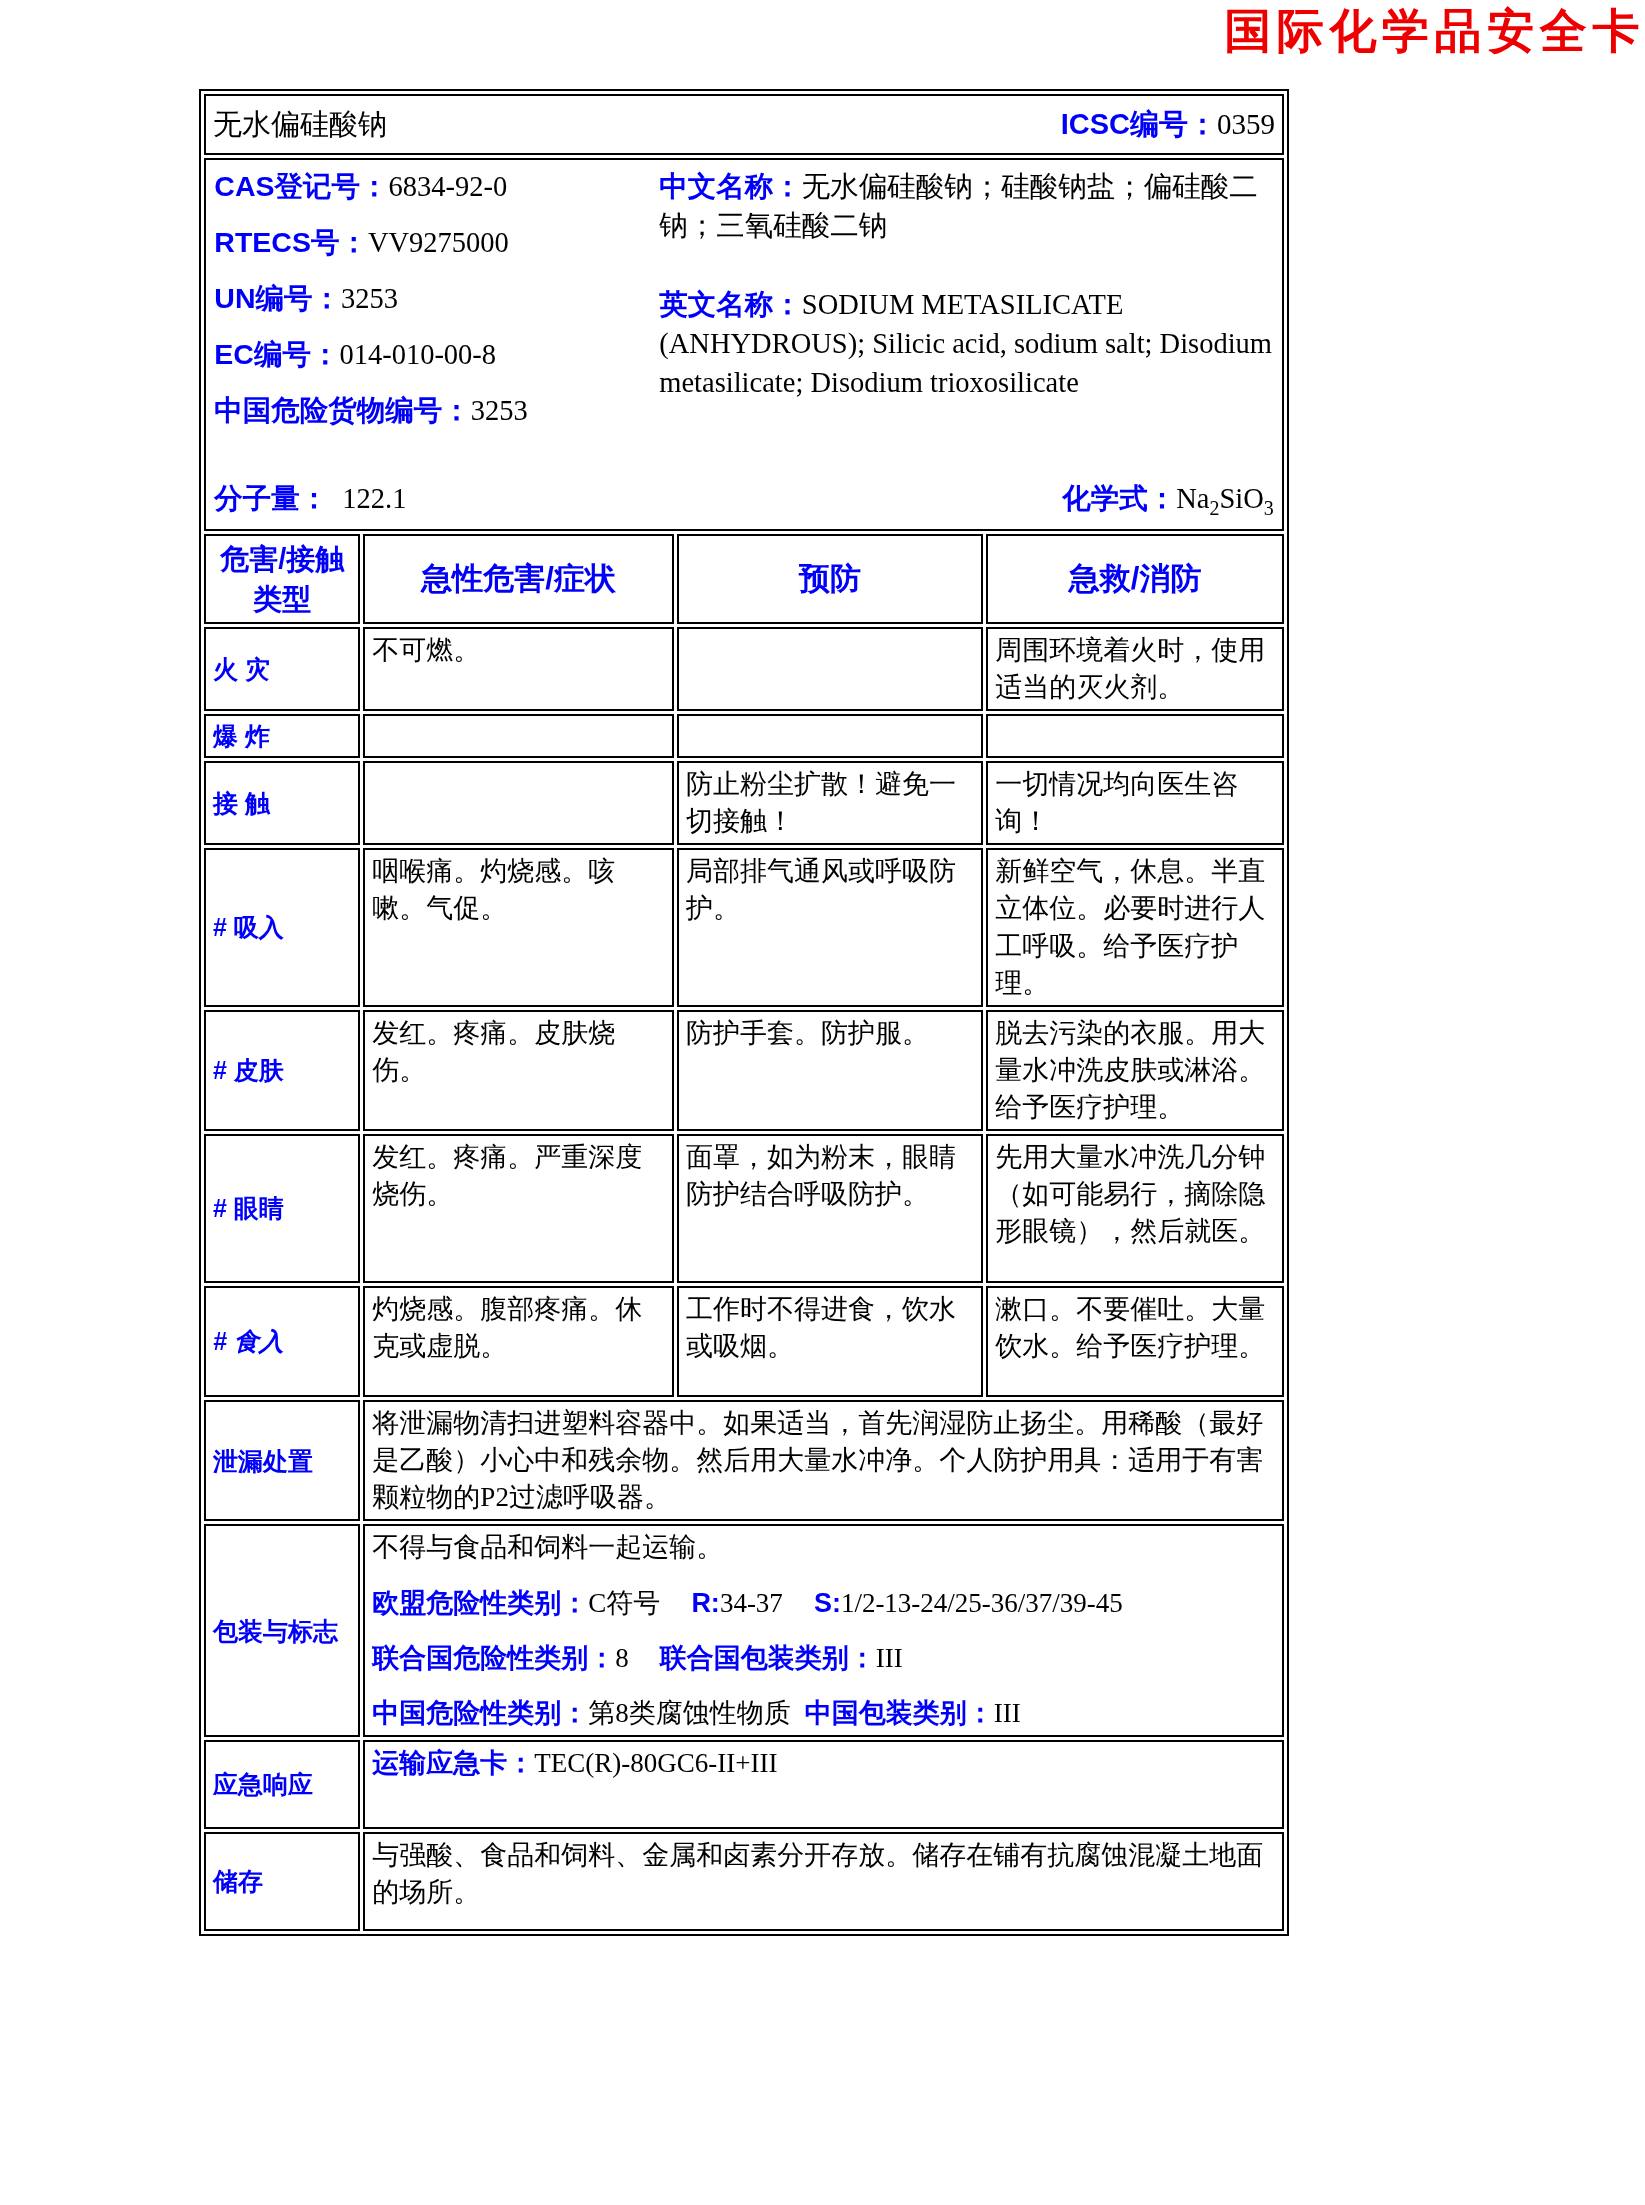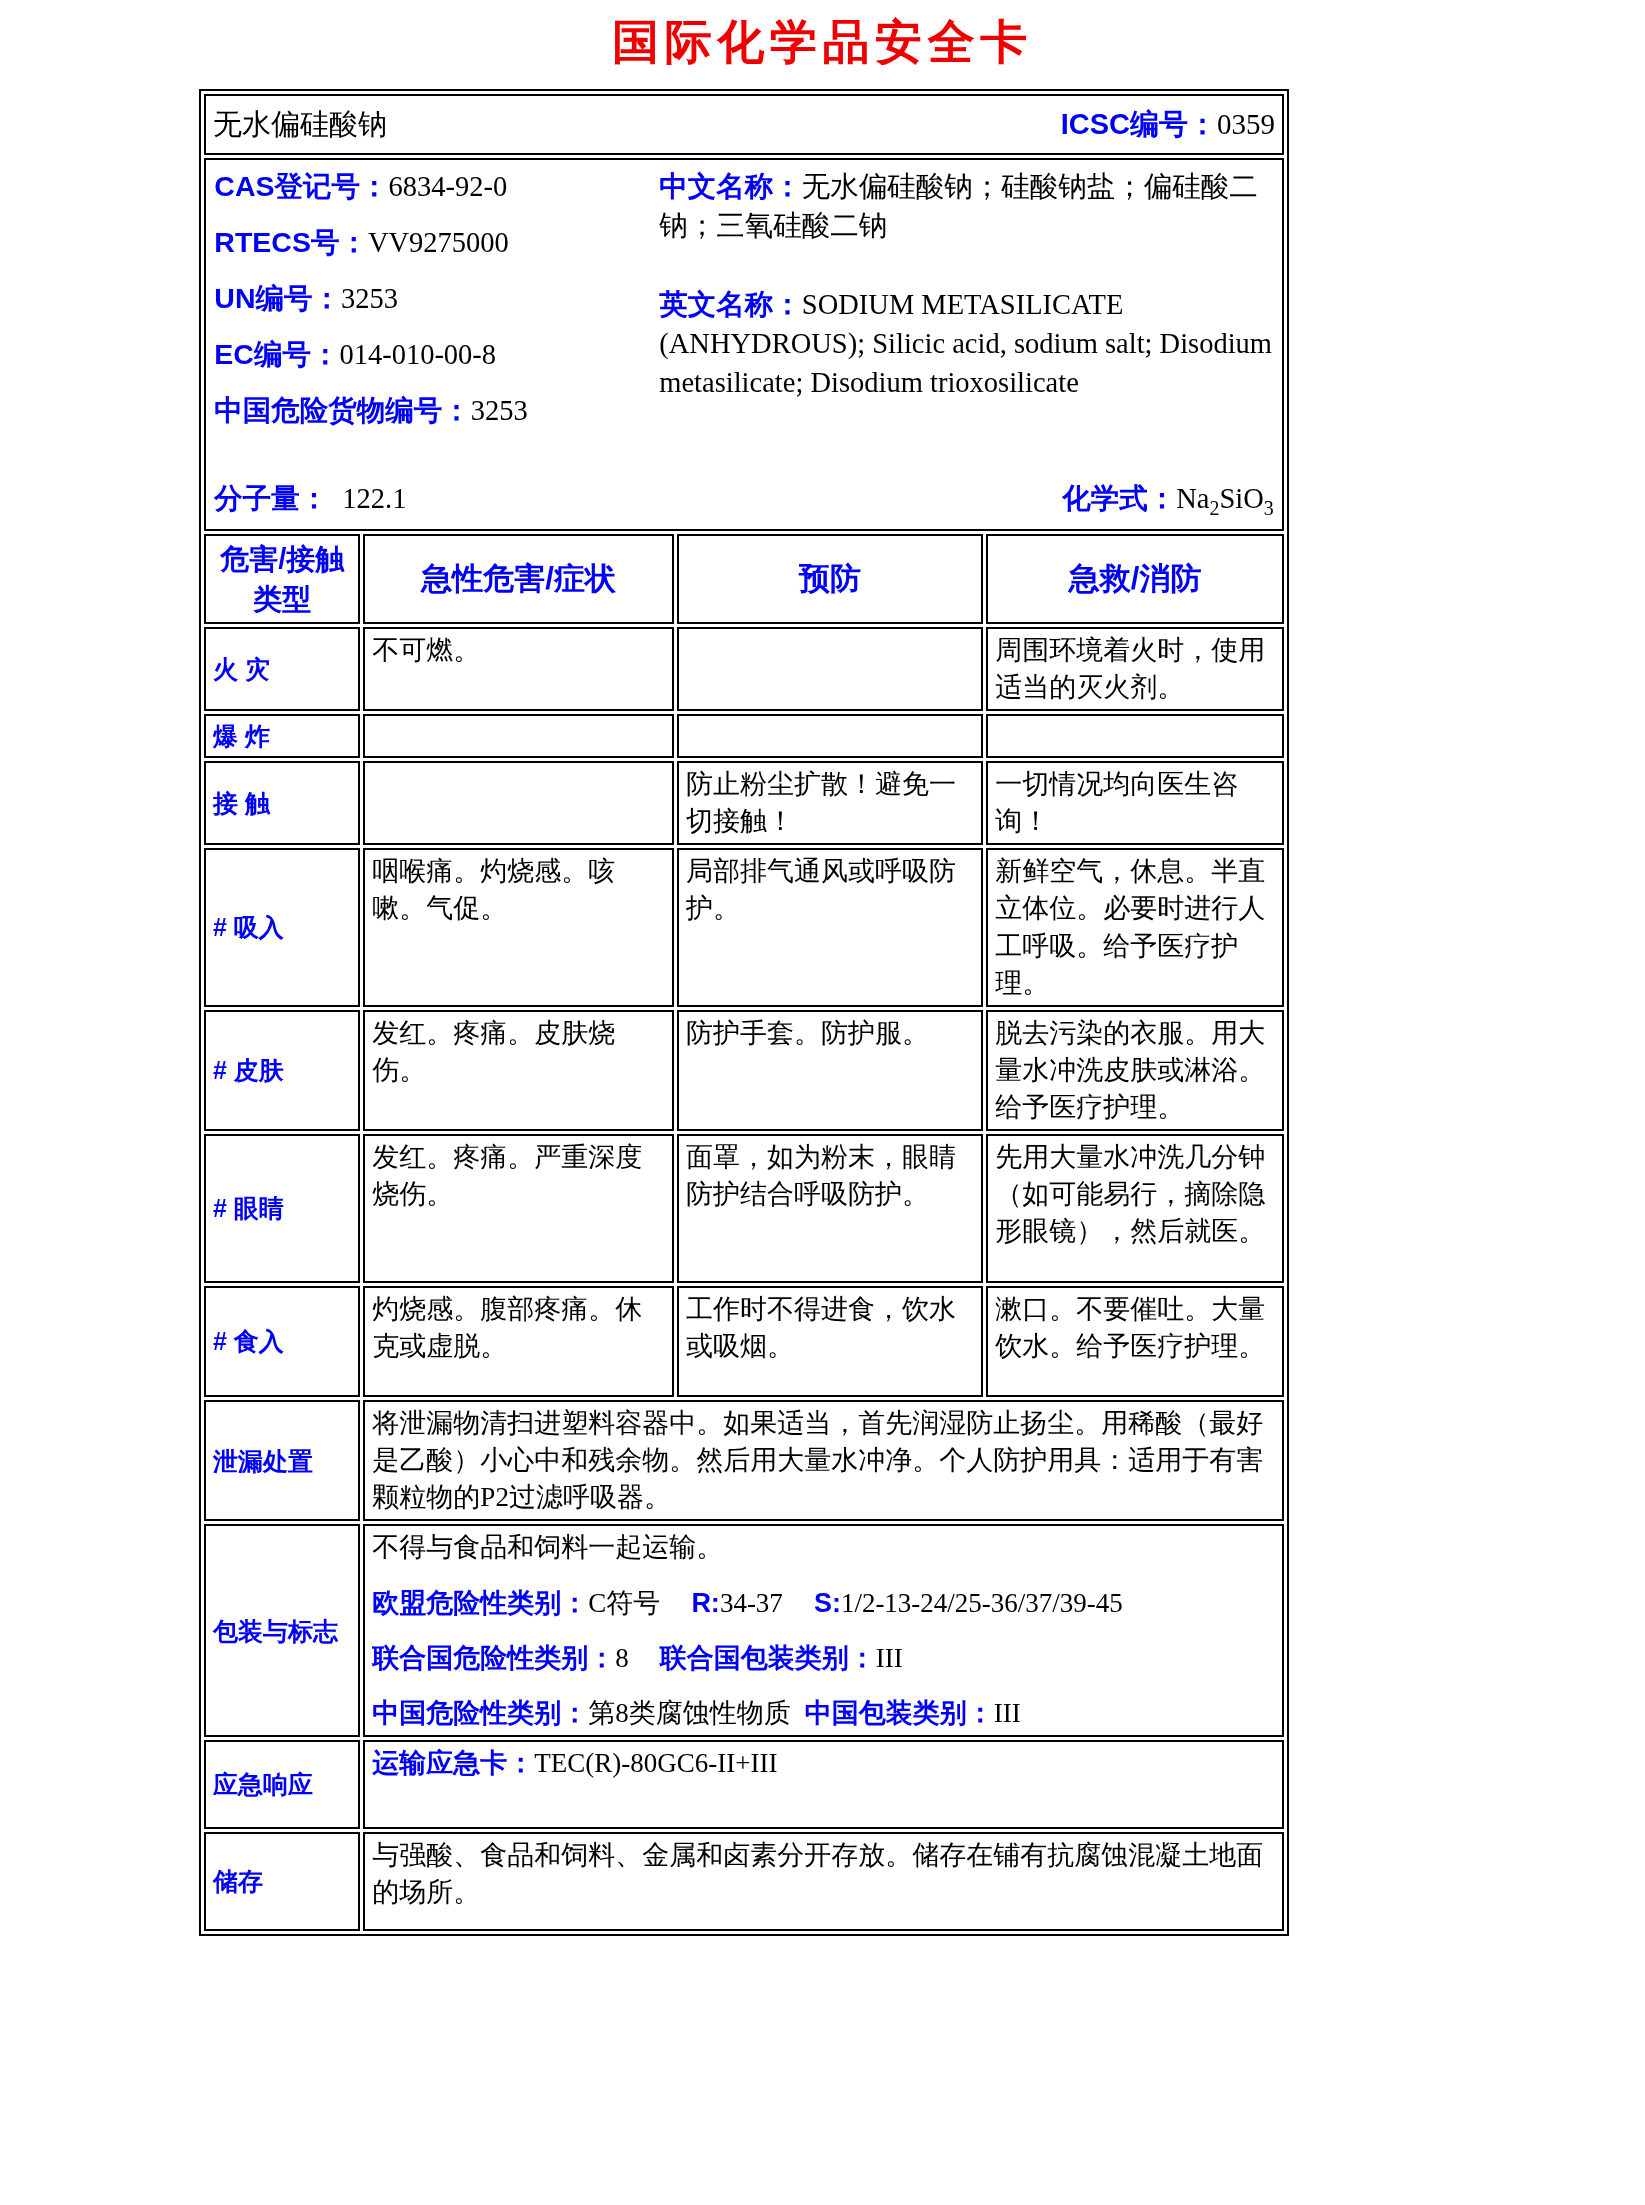--- a/index.html
+++ b/index.html
@@ -5,27 +5,26 @@
   * { box-sizing: border-box; }
   html, body { margin: 0; padding: 0; }
   body {
     width: 1645px; height: 2205px;
     background: #ffffff;
     font-family: "Liberation Serif", serif;
     color: #000;
     position: relative;
   }
   .doc-title {
-    text-align: center;
+    text-align: right;
     color: #ee0000;
     font-weight: bold;
     font-size: 47px;
     letter-spacing: 5.6px;
     font-family: "Liberation Serif", serif;
-    padding-top: 11px;
     margin: 0 0 8.3px 0;
   }
   .card {
     position: absolute;
     left: 199px; top: 89px;
     width: 1090px;
     border: 2.1px solid #000;
     background: #fff;
   }
   table.main {
@@ -188,21 +187,21 @@
     </tr>
 
     <tr>
       <td class="label-cell" style="height:149px;"># 眼睛</td>
       <td>发红。疼痛。严重深度烧伤。</td>
       <td>面罩，如为粉末，眼睛防护结合呼吸防护。</td>
       <td>先用大量水冲洗几分钟（如可能易行，摘除隐形眼镜），然后就医。</td>
     </tr>
 
     <tr>
-      <td class="label-cell" style="height:111px;"># 食入</td>
+      <td class="label-cell" style="height:111px;font-style:italic;"># 食入</td>
       <td>灼烧感。腹部疼痛。休克或虚脱。</td>
       <td>工作时不得进食，饮水或吸烟。</td>
       <td>漱口。不要催吐。大量饮水。给予医疗护理。</td>
     </tr>
 
     <tr>
       <td class="label-cell" style="height:110px;">泄漏处置</td>
       <td colspan="3">将泄漏物清扫进塑料容器中。如果适当，首先润湿防止扬尘。用稀酸（最好是乙酸）小心中和残余物。然后用大量水冲净。个人防护用具：适用于有害颗粒物的P2过滤呼吸器。</td>
     </tr>
 

